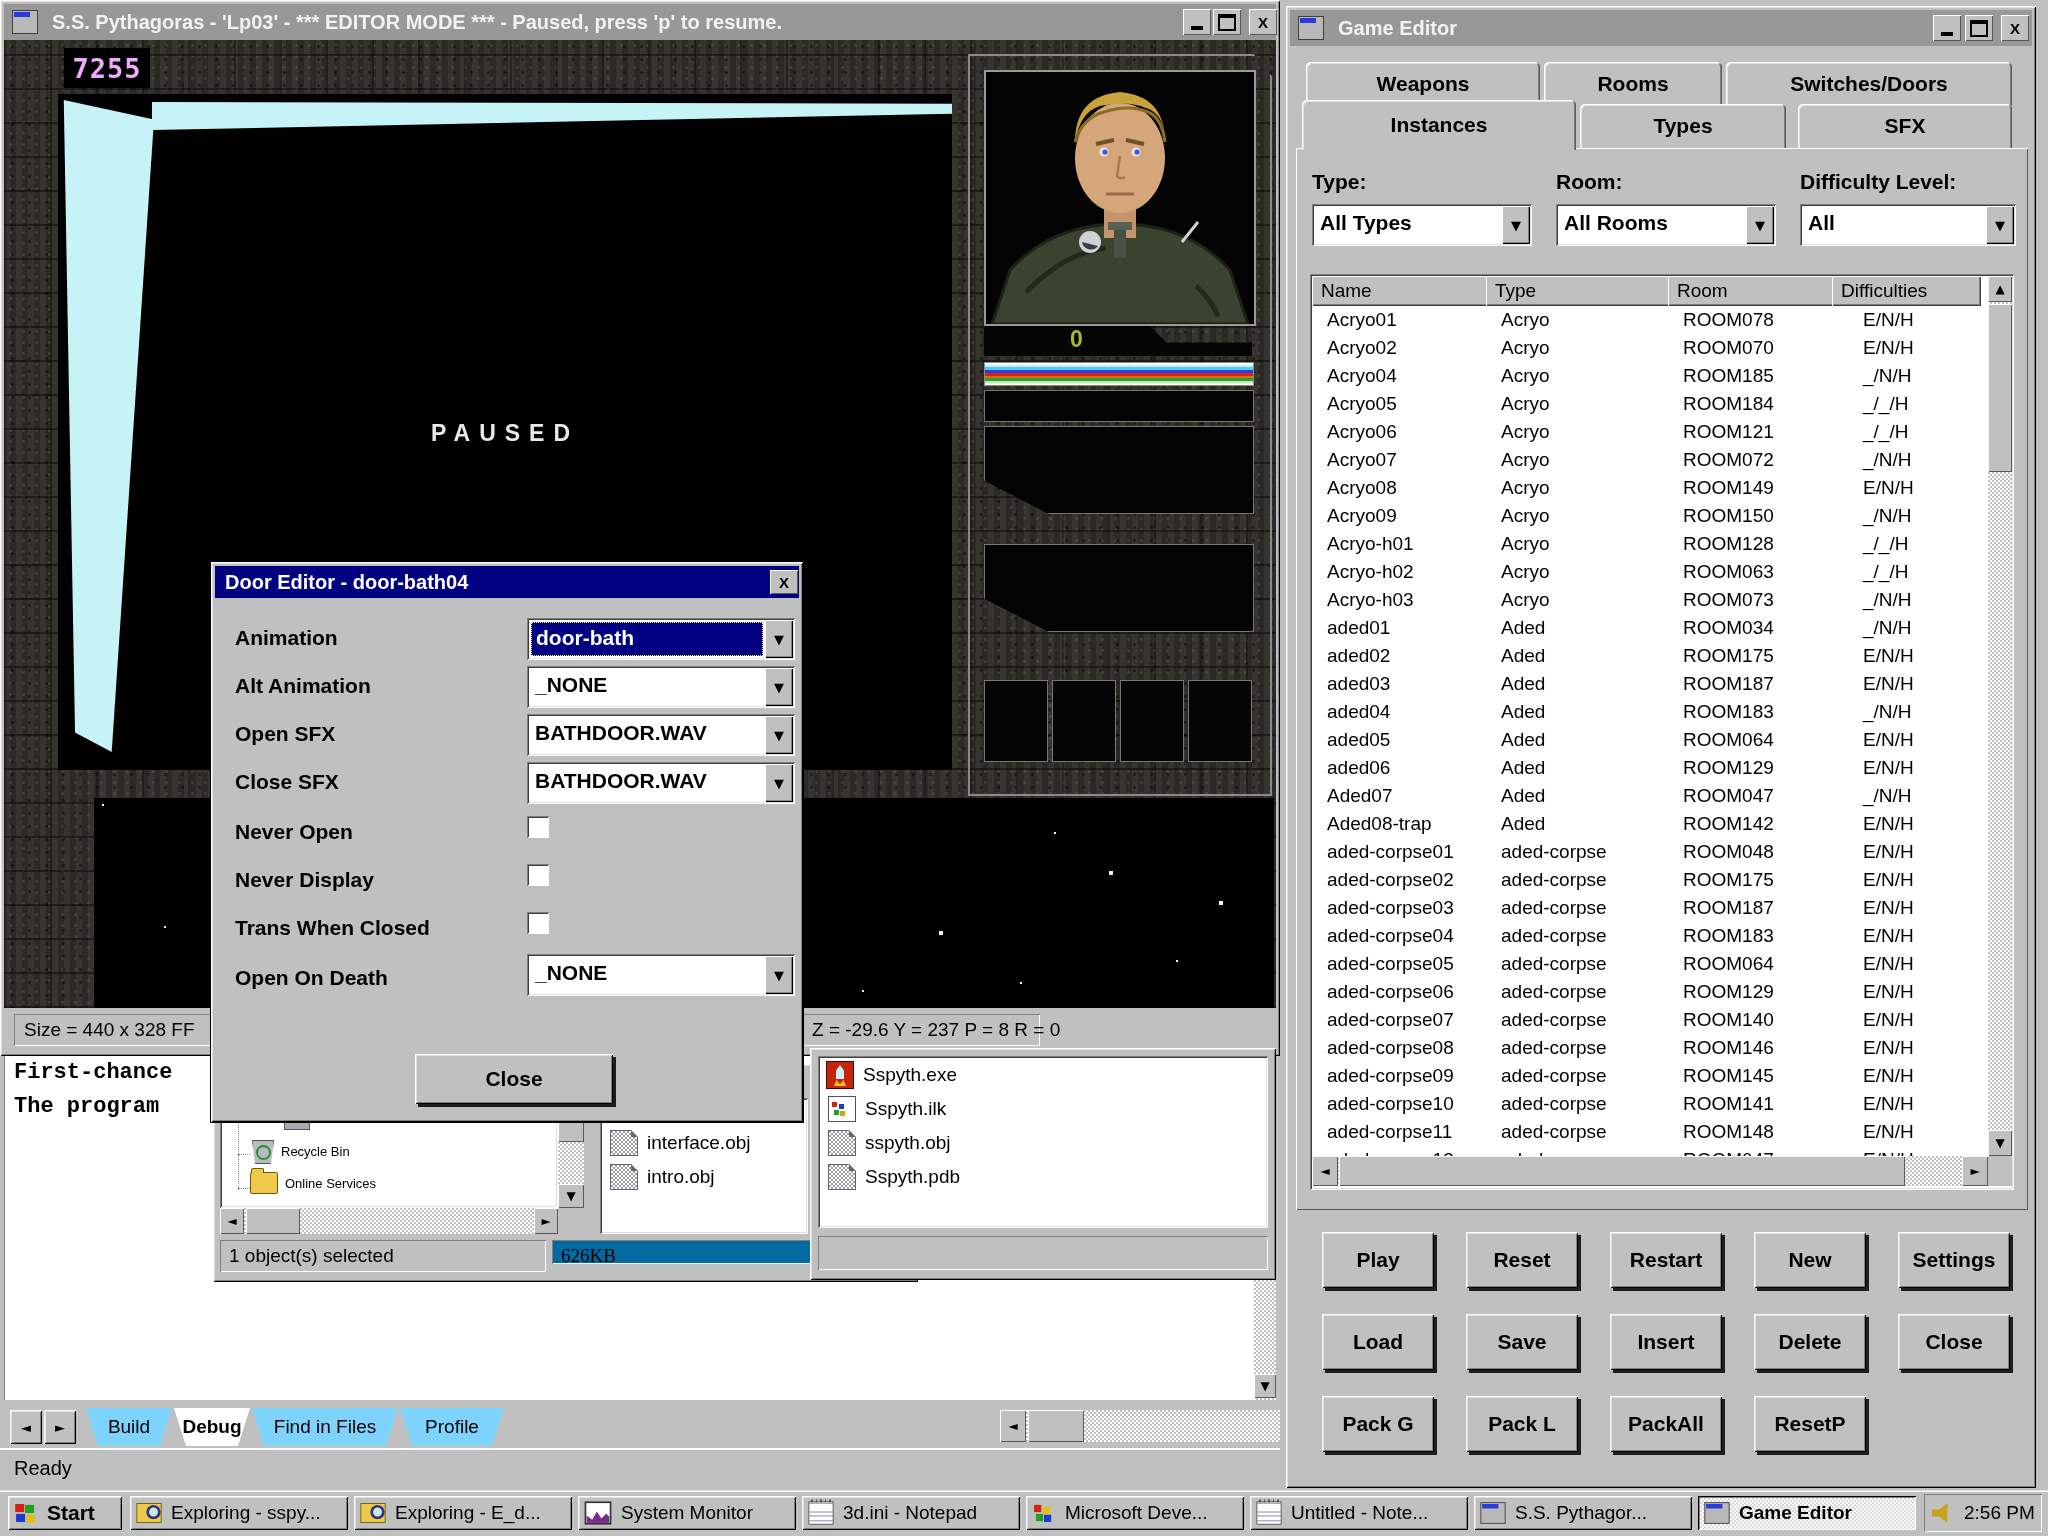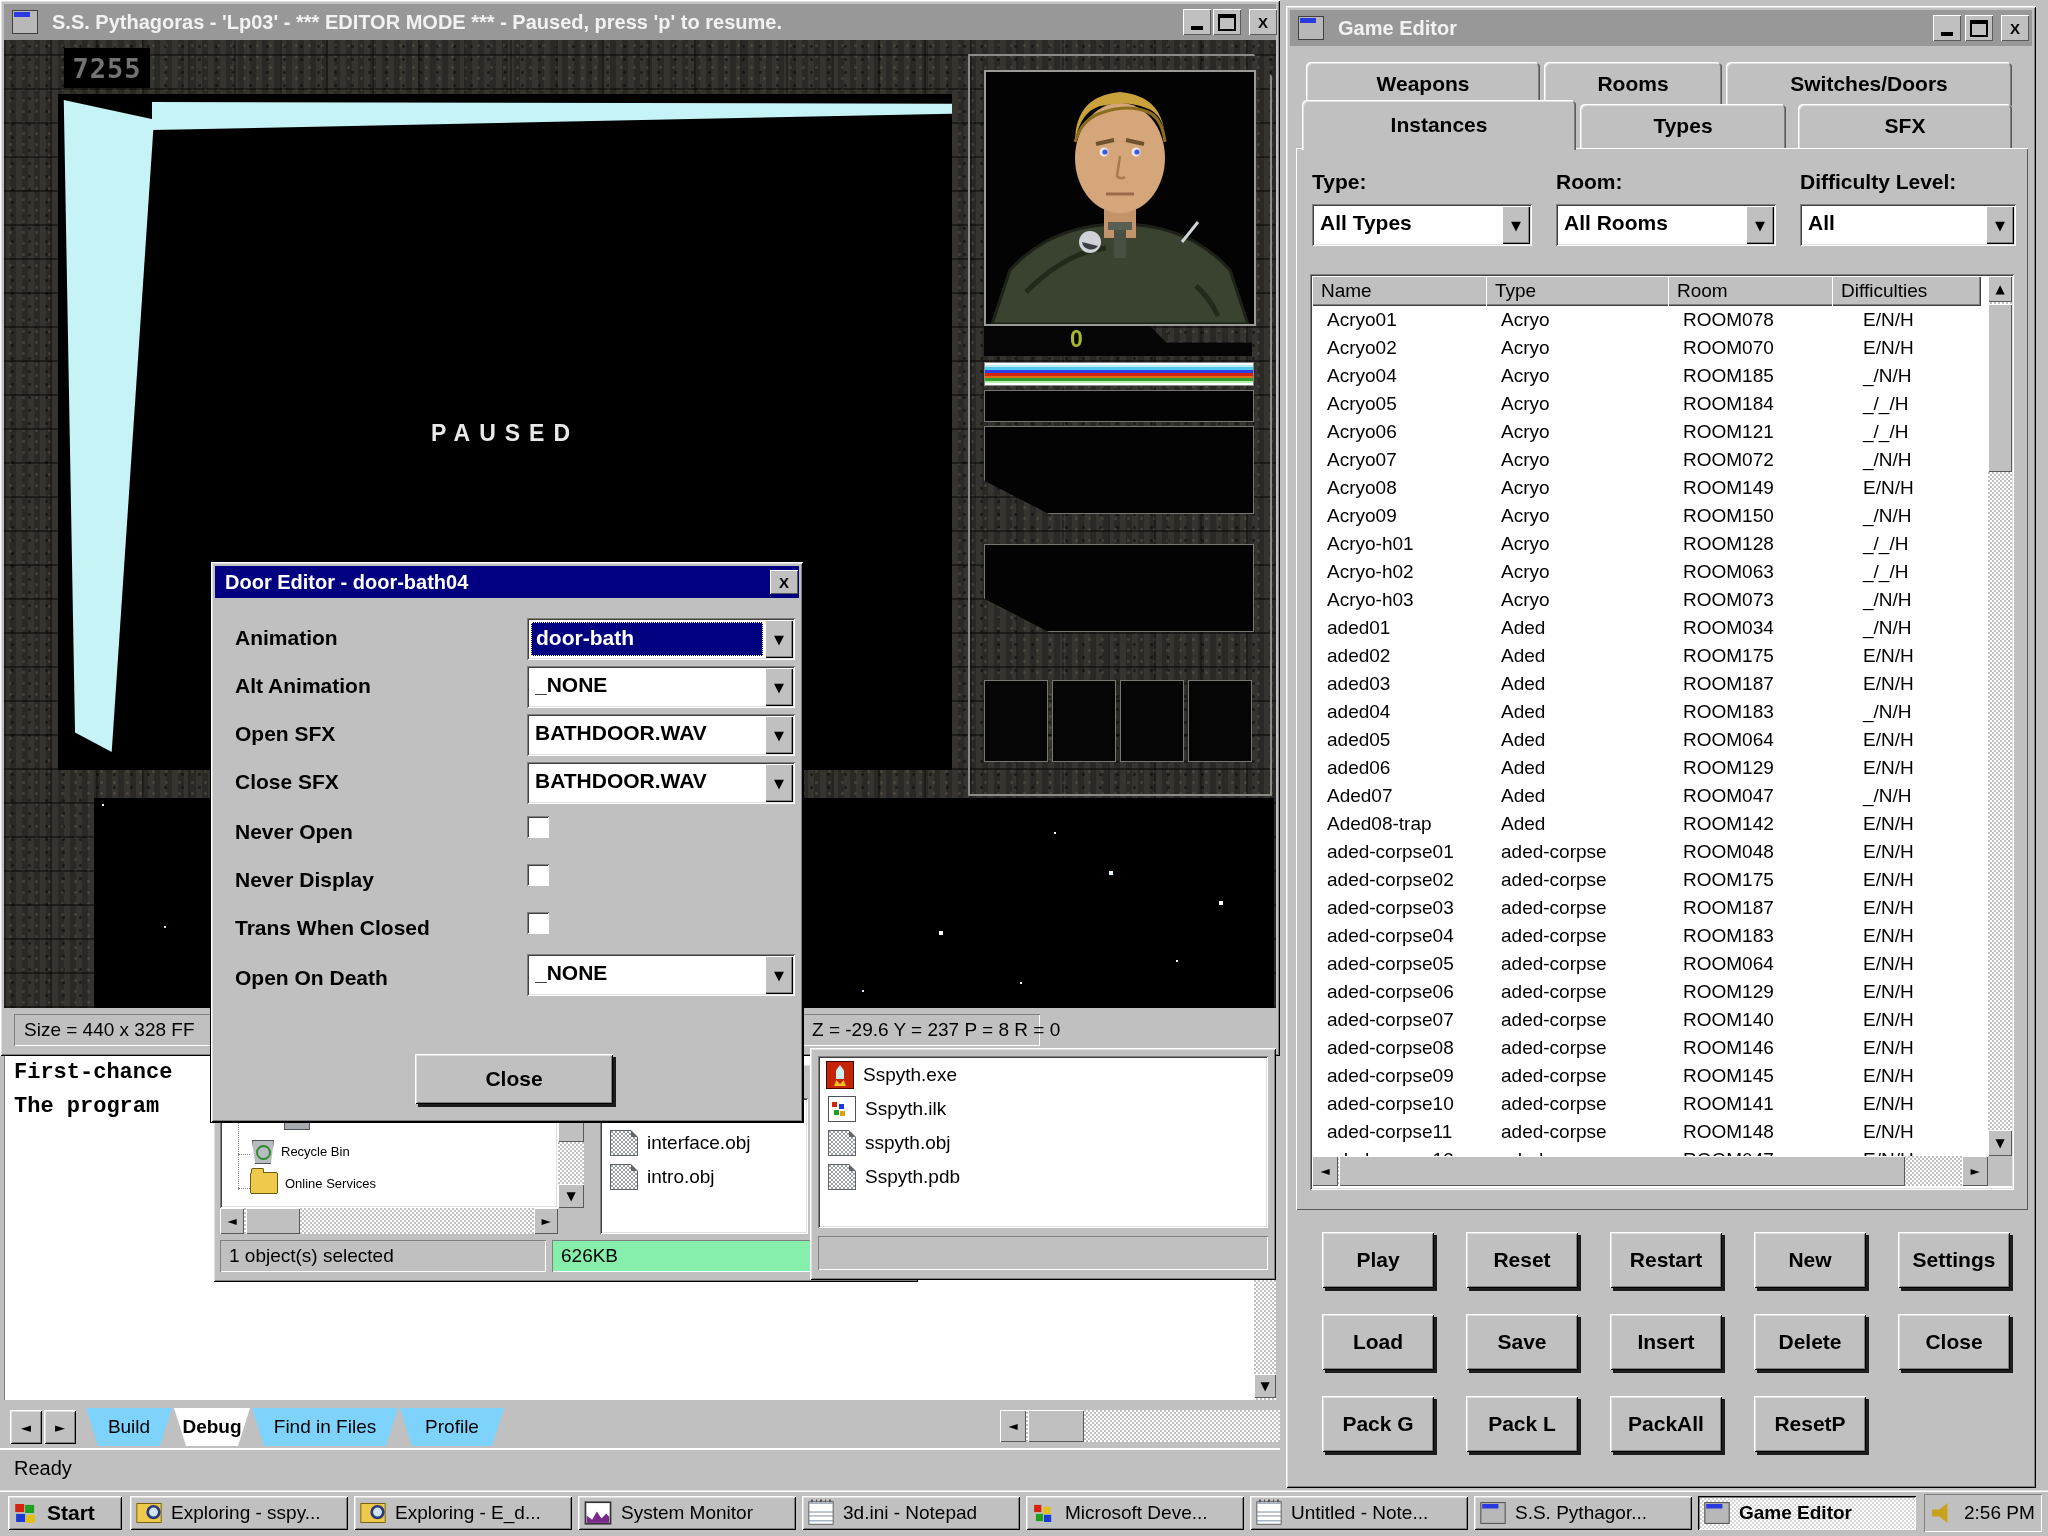--- a/index.html
+++ b/index.html
@@ -33,21 +33,21 @@
     repeating-linear-gradient(90deg,rgba(0,0,0,.30) 0 2px,transparent 2px 46px),
     radial-gradient(circle,rgba(125,116,98,.28) 1px,transparent 2px),
     radial-gradient(circle,rgba(0,0,0,.45) 1px,transparent 2px),
     repeating-linear-gradient(90deg,#36342e 0 6px,#2b2925 6px 12px);
     background-size:auto,auto,13px 11px,17px 13px,auto;}
   
   .hud-black{position:absolute;background:#030303;}
   .notch{clip-path:polygon(0 0,100% 0,100% 100%,24% 100%,0 62%);}
   .paused{position:absolute;left:0;right:0;text-align:center;color:#e9e9e9;font-weight:bold;
           font-size:23px;letter-spacing:9px;}
-  .counter{position:absolute;background:#000;color:#737373;font-family:"DejaVu Sans Mono",monospace;
+  .counter{position:absolute;background:#000;color:#f0abfc;font-family:"DejaVu Sans Mono",monospace;
            font-weight:bold;font-size:27px;display:flex;align-items:center;justify-content:center;letter-spacing:1px;}
   .rainbow{background:linear-gradient(#ffffff 0 2px,#bdeffa 2px 4px,#59c8f2 4px 7px,#2b3fe0 7px 10px,
            #d42410 10px 13px,#e06a12 13px 15px,#2f9e2f 15px 18px,#b8f0b0 18px 20px,#ffffff 20px 22px);}
   
   .lv-head{position:absolute;display:flex;align-items:center;padding-left:9px;font-size:19px;background:#c0c0c0;
            box-shadow:inset 1px 1px 0 #ffffff,inset -1px -1px 0 #404040,inset -2px -2px 0 #808080;}
   .lv-row{position:relative;height:28px;background:#fff;}
   .lv-c{position:absolute;top:3px;font-size:19px;white-space:nowrap;}
   .lv-c0{left:9px;} .lv-c1{left:183px;} .lv-c2{left:365px;} .lv-c3{left:545px;}
   .sb-btn{position:absolute;display:flex;align-items:center;justify-content:center;font-size:12px;color:#000;}
@@ -289,21 +289,21 @@
           <div class="frow">
             <span class="fico doc-gray-icon"></span>
             <span class="flab">intro.obj</span>
           </div>
         </div>
     </div>
 
     <div class="abs sunken-thin" style="left:7px;top:176px;width:326px;height:32px;background:#c0c0c0;">
       <span style="position:absolute;left:9px;top:5px;font-size:19px;">1 object(s) selected</span>
     </div>
-    <div class="abs sunken-thin" style="left:339px;top:176px;width:358px;height:32px;background:#86efac;">
+    <div class="abs sunken-thin" style="left:339px;top:176px;width:358px;height:24px;background:#0369a1;font-family:Liberation Serif, serif;">
       <span style="position:absolute;left:9px;top:5px;font-size:19px;">626KB</span>
     </div>
   </div>
 
   <div class="abs raised" style="left:810px;top:1048px;width:466px;height:232px;">
     <div class="abs sunken" style="left:8px;top:8px;width:450px;height:172px;overflow:hidden;">
       <div style="position:absolute;left:0;top:2px;width:100%;">
           <div class="frow">
             <span class="fico exe-rocket-icon"></span>
             <span class="flab">Sspyth.exe</span>

